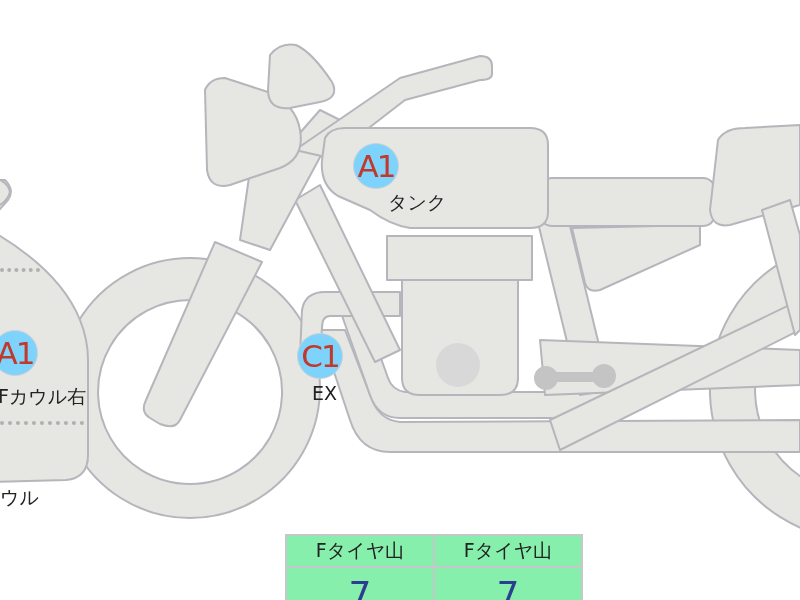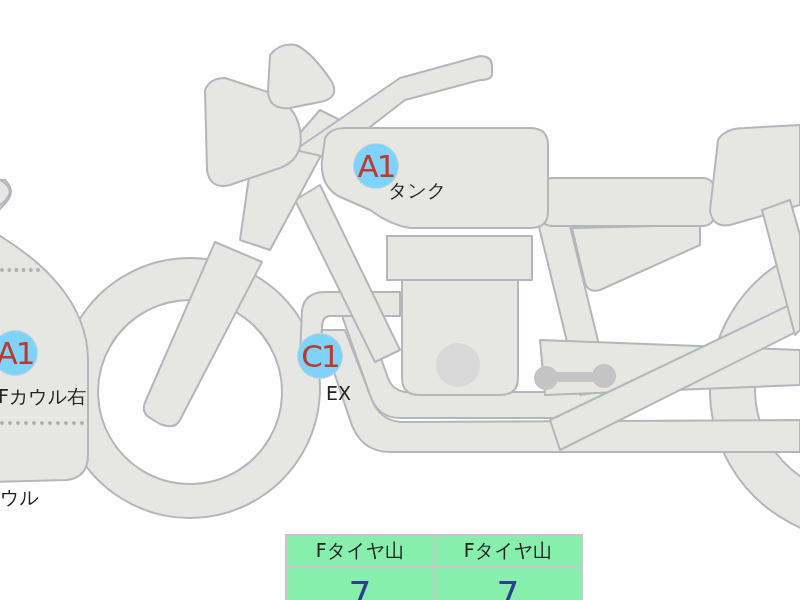--- a/index.html
+++ b/index.html
@@ -64,27 +64,27 @@
   <path class="part" d="M270 55 Q280 42 296 45 Q312 52 332 82 Q340 98 320 102 L290 108 Q268 110 268 90 Z"></path>
 
   <path class="part" d="M-10 180 L5 180 Q15 190 8 200 L-10 220 L-10 230 Q60 270 80 320 Q88 340 88 360 L88 455 Q88 478 66 480 L-10 482 Z"></path>
   <path class="part" d="M-5 178 Q8 182 10 192 Q8 200 0 205 L-10 210 Z"></path>
 </svg>
 
 <div class="dash" style="left:0px; top:268px; width:40px;"></div>
 <div class="dash" style="left:0px; top:421px; width:84px;"></div>
 
 <div class="badge" style="left:353px; top:143px;">A1</div>
-<div class="lbl" style="left:388px; top:178px;text-align:center;">タンク</div>
+<div class="lbl" style="left:388px; top:190px;text-align:center;">タンク</div>
 
 <div class="badge" style="left:-8px; top:330px;">A1</div>
 <div class="lbl" style="left:-2px; top:384px;">Fカウル右</div>
 
 <div class="badge" style="left:297px; top:333px;">C1</div>
-<div class="lbl" style="left:326px; top:382px;">EX</div>
+<div class="lbl" style="left:312px; top:382px;">EX</div>
 
 <div class="lbl" style="left:0; top:485px;">ウル</div>
 
 <table class="tire">
   <tbody>
       <tr>
     <th>Fタイヤ山</th>
     <th>Fタイヤ山</th>
   </tr>
   <tr>

